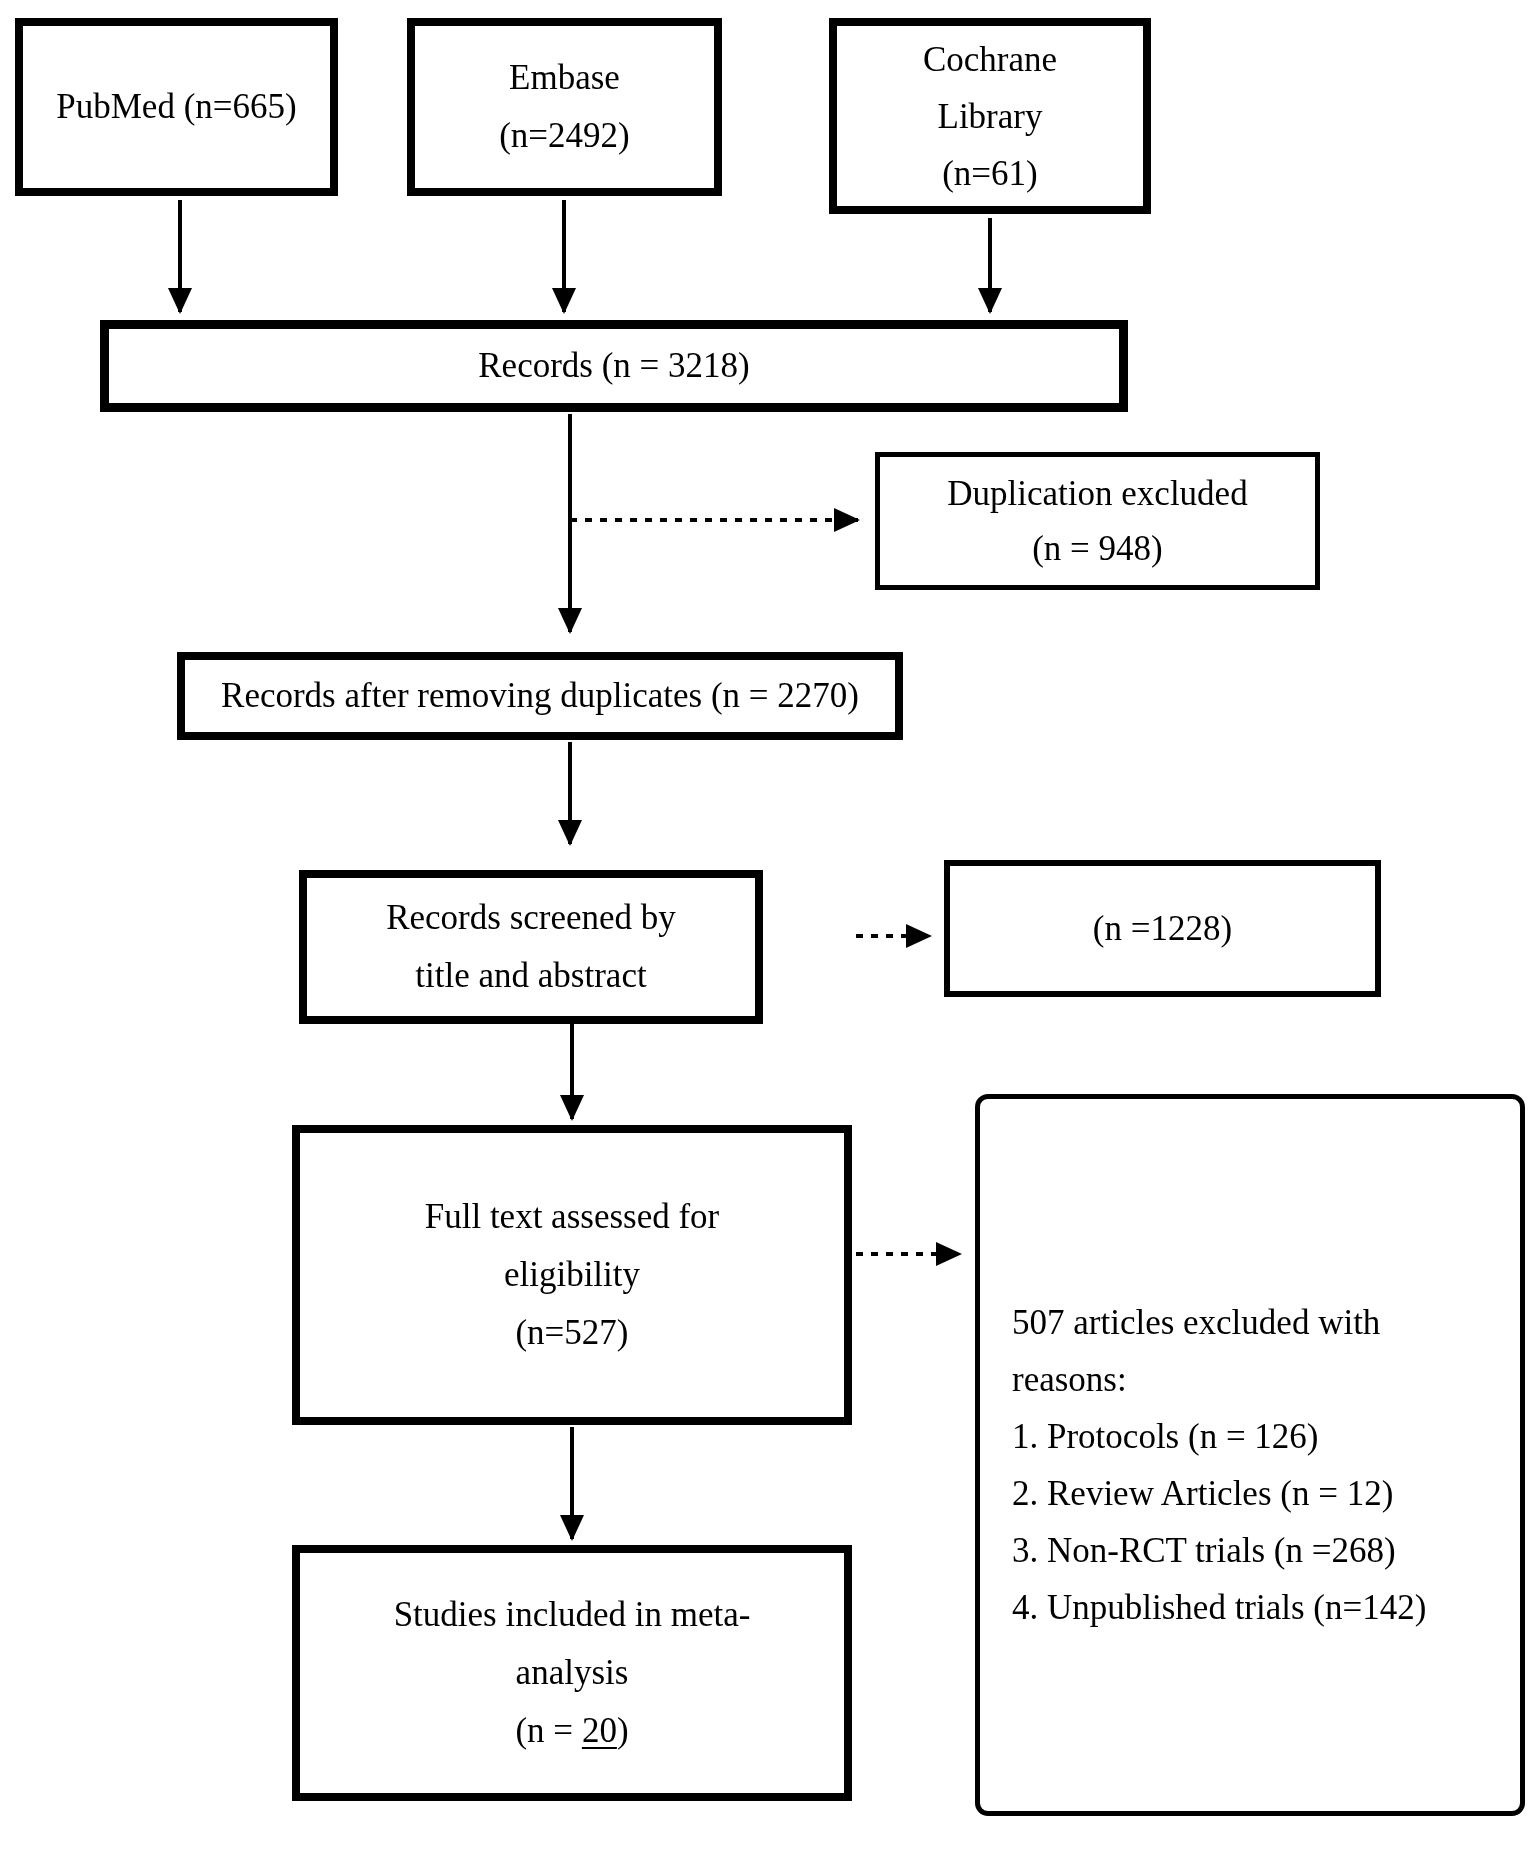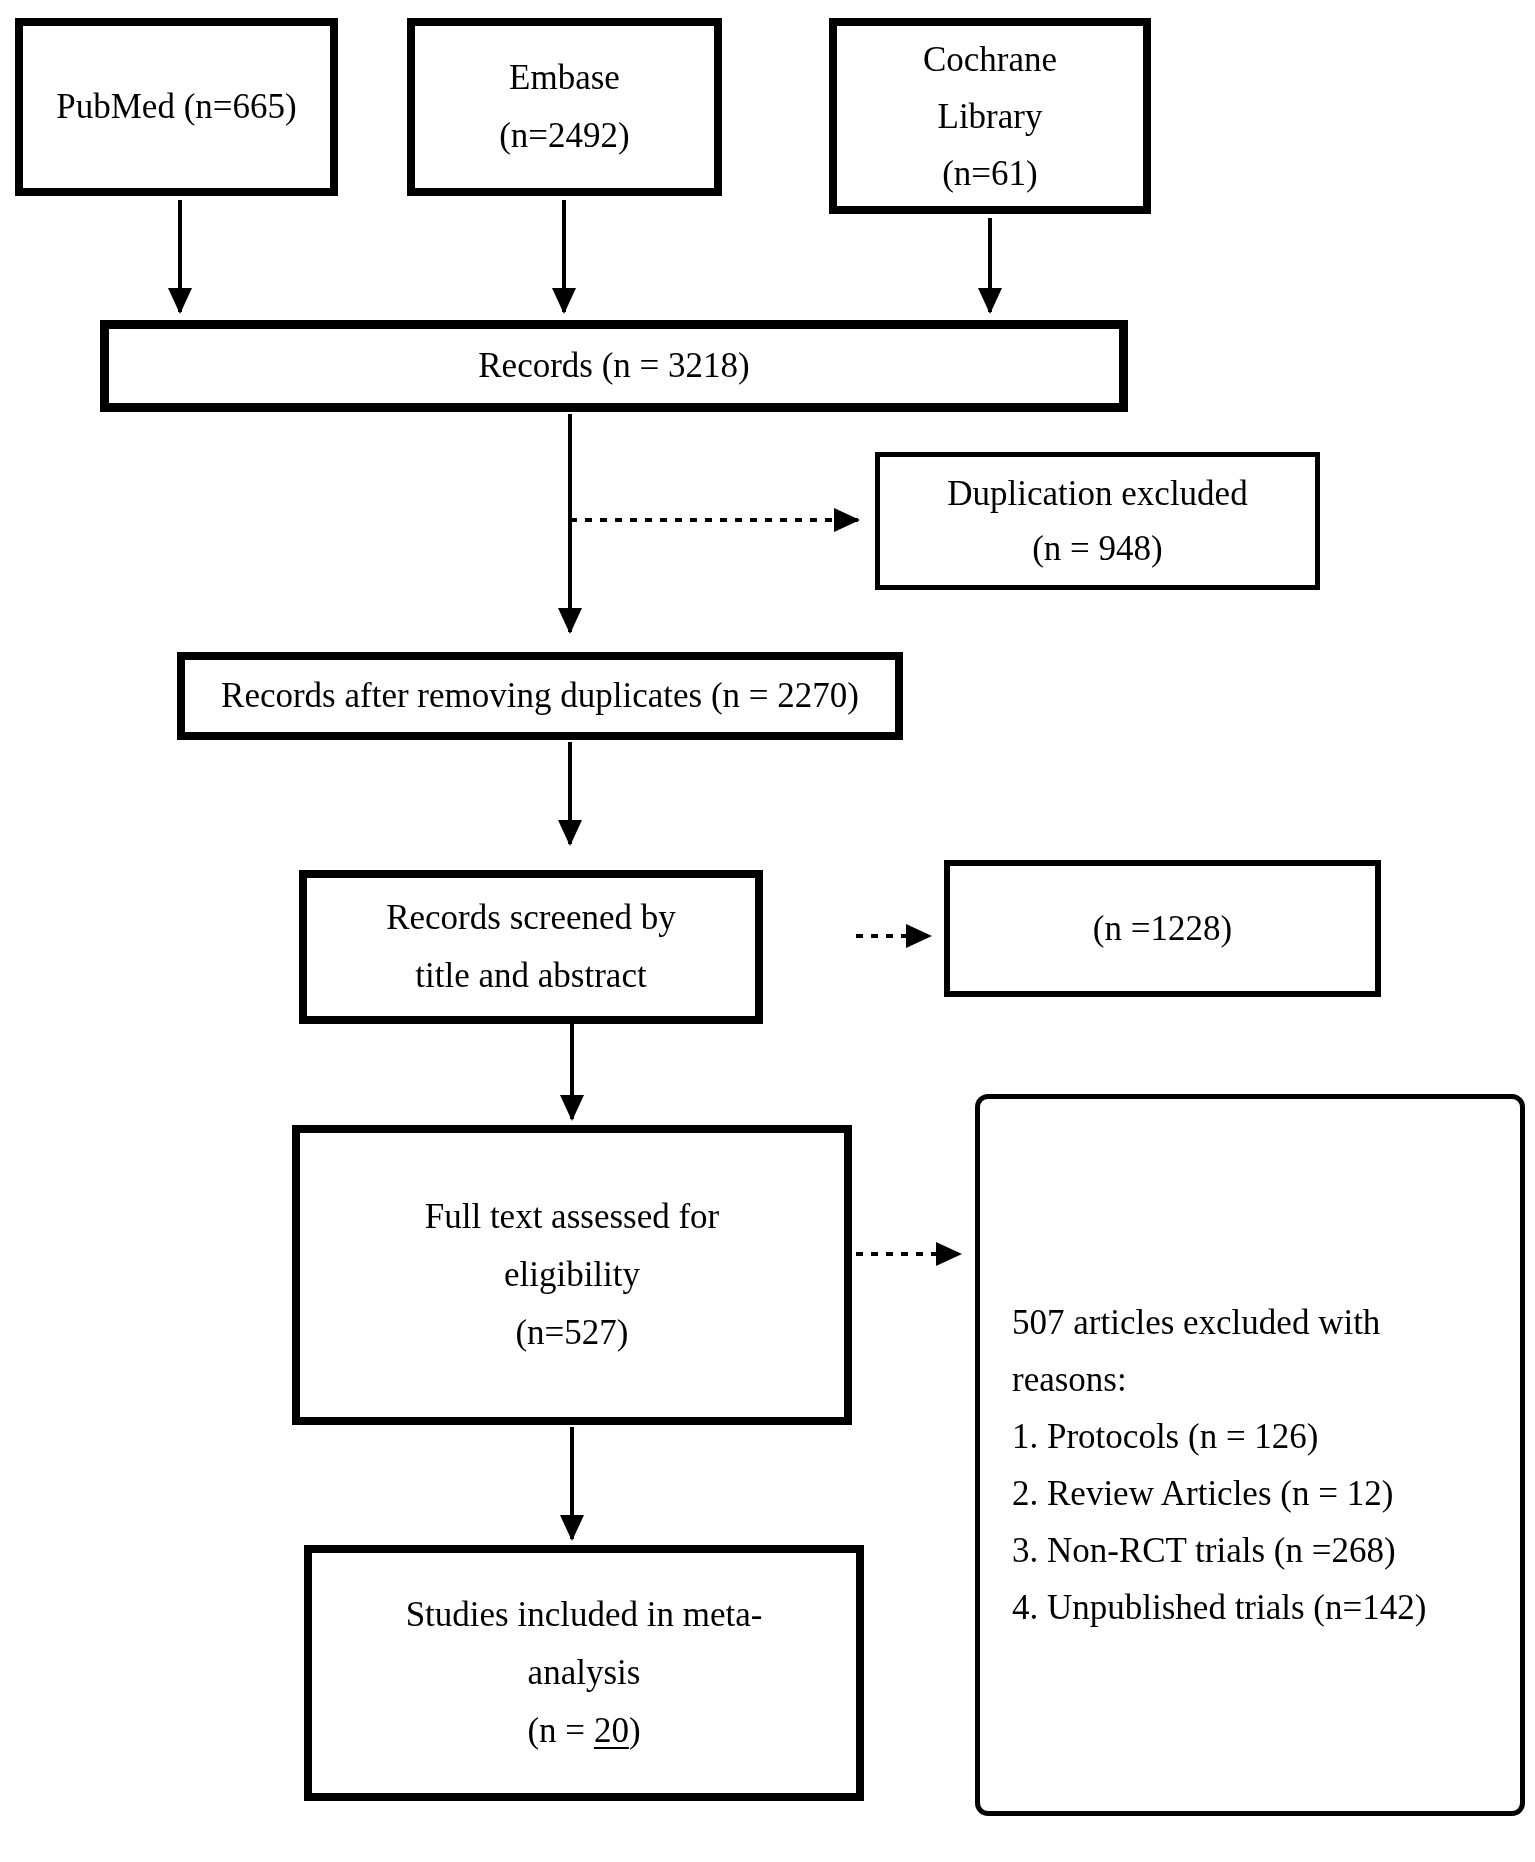--- a/index.html
+++ b/index.html
@@ -45,21 +45,21 @@
   #box-excluded    {
     left: 975px; top: 1094px; width: 550px; height: 722px;
     border-width: 5px;
     align-items: flex-start;
     justify-content: flex-start;
     text-align: left;
     padding: 195px 10px 0 32px;
     line-height: 57px;
     border-radius: 13px;
   }
-  #box-studies     { left: 292px; top: 1545px; width: 560px;  height: 256px; margin-left: 12px; }
+  #box-studies     { left: 292px; top: 1545px; width: 560px;  height: 256px; }
 
   .underlined {
     text-decoration: underline;
     text-decoration-thickness: 2px;
     text-underline-offset: 5px;
     text-align: right;
   }
 
   #connectors {
     position: absolute;

